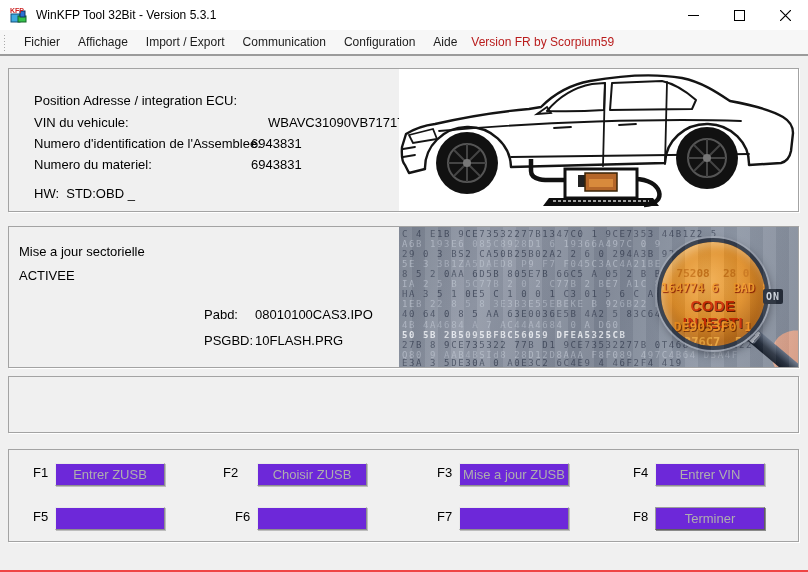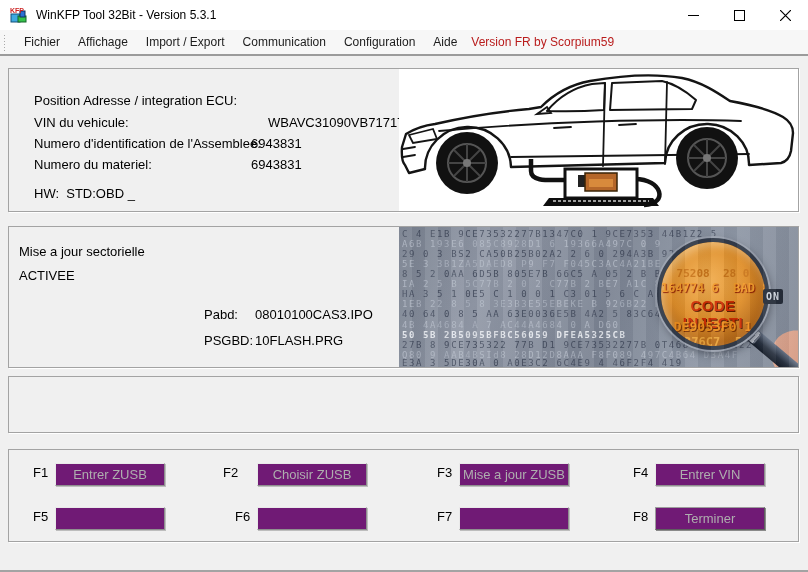--- a/index.html
+++ b/index.html
@@ -1,19 +1,19 @@
 <!DOCTYPE html>
 <html><head>
 <meta charset="utf-8">
 <style>
   * { box-sizing: border-box; margin: 0; padding: 0; }
   html,body { width: 808px; height: 572px; }
   body { font-family: "Liberation Sans", sans-serif; background: #fff; position: relative; overflow: hidden; }
 
-  .window { position: absolute; inset: 0; display: flex; flex-direction: column; border-bottom: 2px solid #a3a3a3; justify-content: flex-end; }
+  .window { position: absolute; inset: 0; display: flex; flex-direction: column; border-bottom: 2px solid #ef4444; justify-content: flex-end; }
 
   
   .titlebar { height: 30px; background: #ffffff; display: flex; align-items: center; padding-left: 10px; flex: none; }
   .title-icon { width: 17px; height: 17px; margin-right: 9px; flex: none; }
   .title-text { font-size: 12px; color: #000; }
   .win-controls { margin-left: auto; display: flex; height: 100%; }
   .win-btn { width: 46px; height: 100%; display: flex; align-items: center; justify-content: center; background: #fff; }
 
   
   .menubar { height: 24px; background: #f7f7f7; display: flex; align-items: center; padding-left: 3px; flex: none; }
@@ -59,21 +59,21 @@
             padding: 2px 3px; border-radius: 2px; letter-spacing: 1px; }
   .mag-handle { position: absolute; left: 347px; top: 100px; width: 72px; height: 15px; border-radius: 8px;
                 background: linear-gradient(#6a7689, #2b3442 55%, #161d29); transform: rotate(40deg); transform-origin: 6px 7px; }
   .mag-collar { position: absolute; left: -3px; top: 1px; width: 17px; height: 13px; border-radius: 3px;
                 background: repeating-linear-gradient(90deg, #cfd5de 0 3px, #79818f 3px 6px); }
   .finger { position: absolute; left: 374px; top: 102px; width: 52px; height: 56px;
             background: linear-gradient(135deg, #e3ae98, #c8886f); border-radius: 45% 55% 20% 50%; transform: rotate(-30deg); }
 
   
   .fkey-label { position: absolute; font-size: 13px; color: #000; }
-  .fbtn { position: absolute; width: 110px; height: 23px; background: #701a75; font-family: inherit; font-size: 13px;
+  .fbtn { position: absolute; width: 110px; height: 23px; background: #6d28d9; font-family: inherit; font-size: 13px;
           color: #aeaeae; text-align: center; border: 1px solid; border-color: #e9e9e9 #8f8f8f #8f8f8f #e9e9e9;
           box-shadow: 1px 1px 0 #bdbdbd; }
   .fbtn.default { border-color: #9c9c9c #5f5f5f #5f5f5f #9c9c9c; box-shadow: 1px 1px 0 #8a8a8a; }
 
   
   .statusbar { height: 24px; background: #f0f0f0; border-top: 1px solid #e0e0e0; box-shadow: inset 0 1px 0 #fbfbfb;
                position: relative; display: flex; align-items: center; font-size: 12px; flex: none; }
   .status-msg { padding-left: 6px; color: #000; }
   .status-right { position: absolute; right: 6px; top: 0; height: 100%; display: flex; align-items: center; }
   .sb-sep { width: 1px; height: 15px; background: #d6d6d6; }

